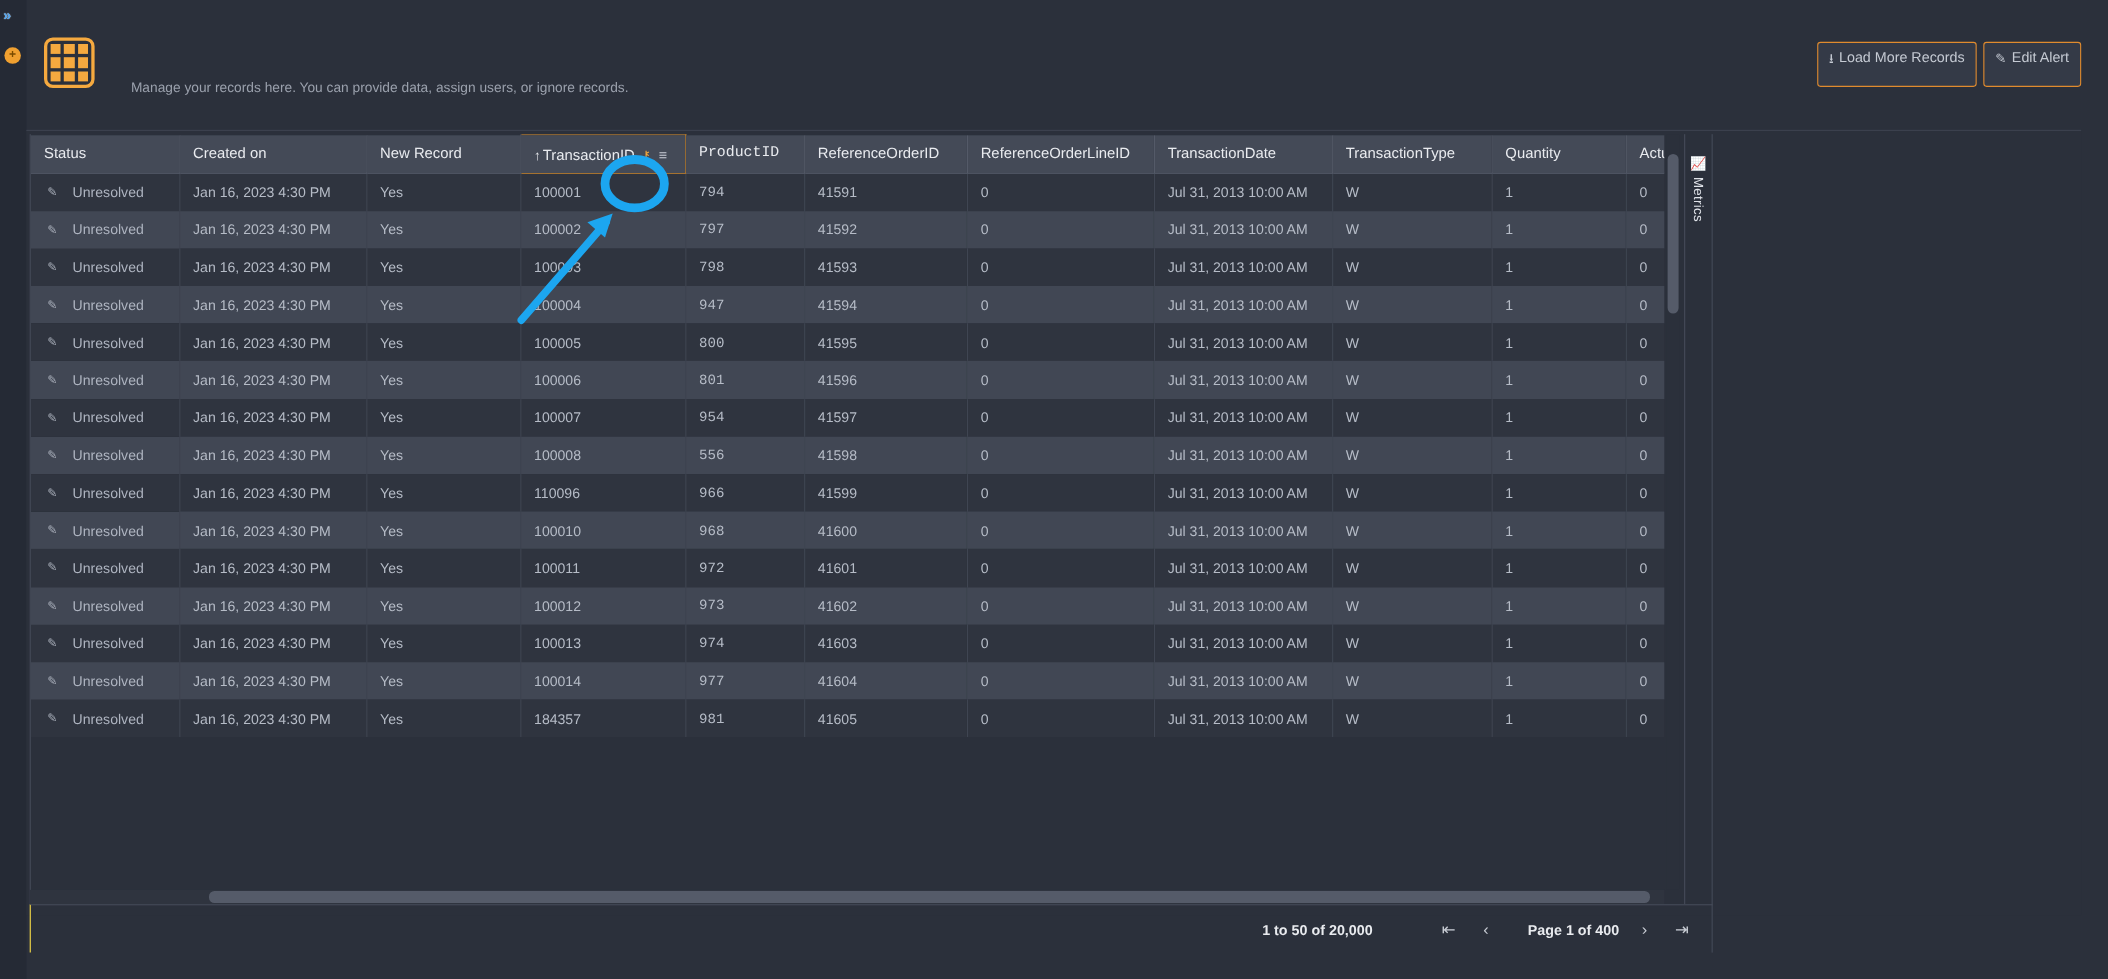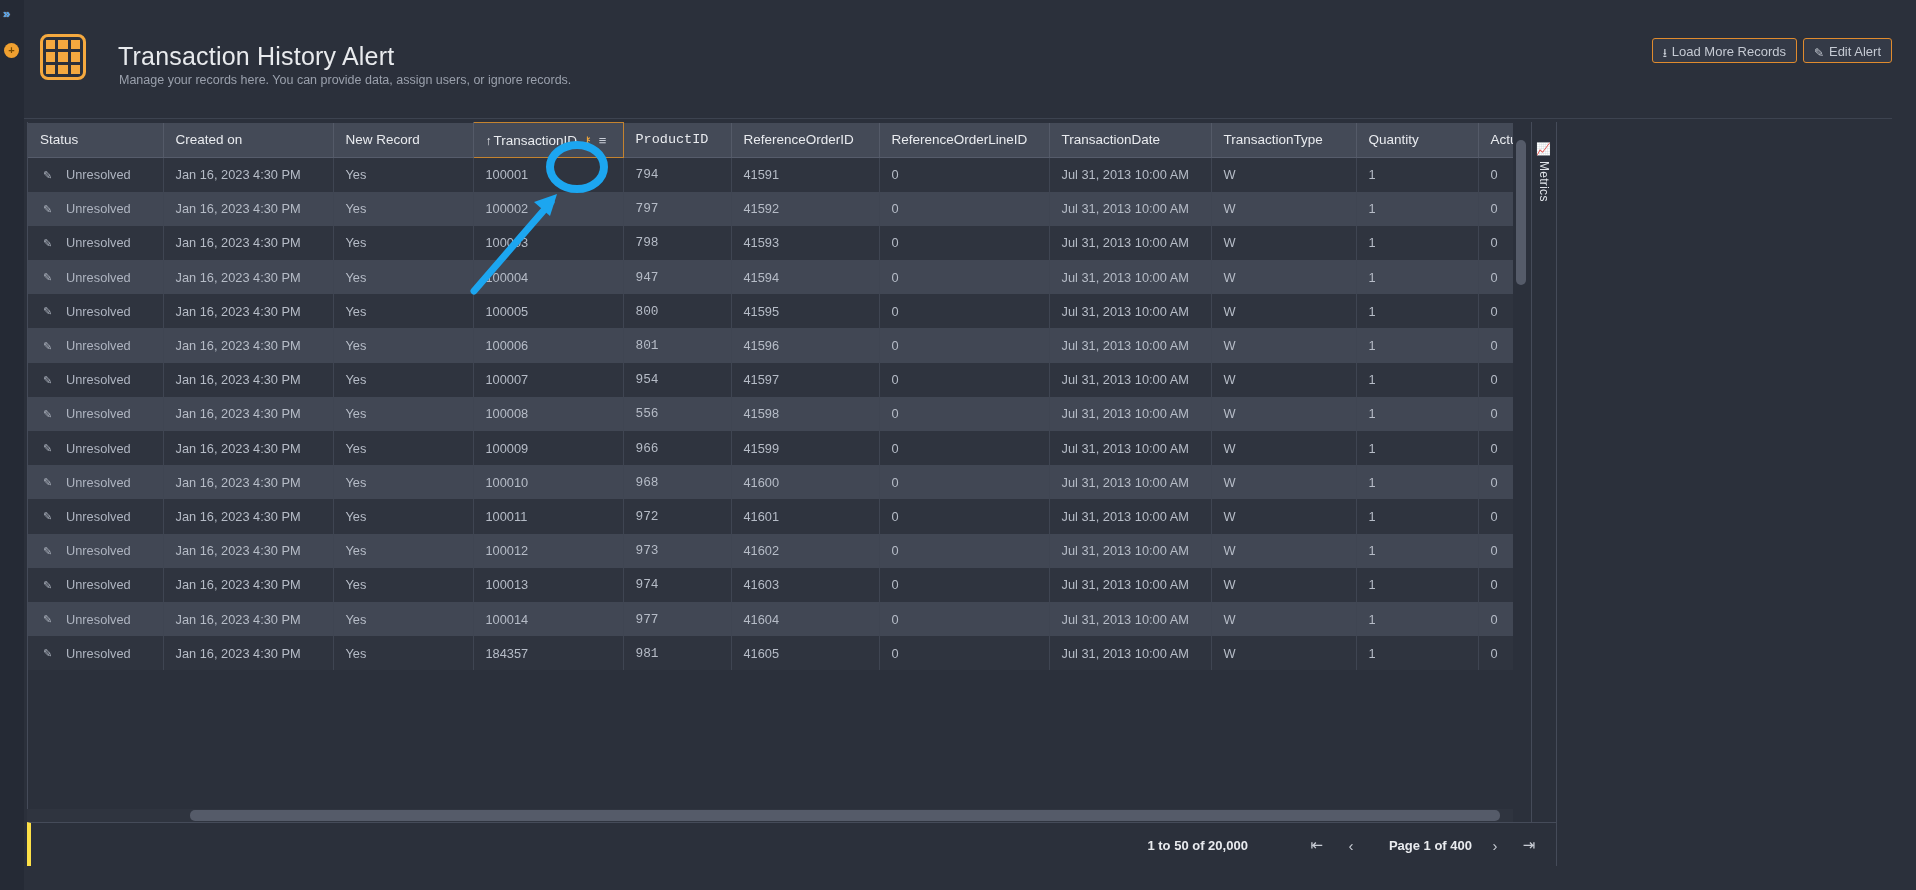--- a/index.html
+++ b/index.html
@@ -51,21 +51,21 @@
   #page-title {
     position: absolute; left: 94px; top: 42px;
     font-size: 25px; color: #e8eaed; font-weight: 400; letter-spacing: .2px;
   }
   #page-subtitle {
     position: absolute; left: 95px; top: 73px;
     font-size: 12.5px; color: #9aa0ac;
   }
 
   .hdr-btn {
-    position: absolute; top: 38px; height: 25px;
+    position: absolute; top: 38px; height: 41px;
     background: #343a47; border: 1px solid #e08b2e; border-radius: 3px;
     color: #c5cad3; font-size: 13px; line-height: 25px;
     padding: 0 10px; cursor: pointer; white-space: nowrap;
     font-family: "Liberation Sans", sans-serif;
   }
   .hdr-btn .bi { margin-right: 5px; font-size: 12px; display:inline-block; vertical-align: -1px;}
   #btn-load-more { right: 119px; }
   #btn-edit-alert { right: 24px; }
 
   
@@ -157,21 +157,21 @@
     transform: translateX(-50%) ;
     writing-mode: vertical-rl;
     font-size: 12px; color: #dfe2e8; letter-spacing: .3px;
     white-space: nowrap;
   }
   #metrics-icon { font-size: 12px; margin-bottom: 4px; display:inline-block; }
 
   
   #grid-footer {
     position: absolute; left: 3px; top: 703px; width: 1530px; height: 44px;
-    border-top: 1px solid #454b59; border-left:4px solid #fde047; border-right:1px solid #454b59;
+    border-top: 1px solid #454b59; border-left:1px solid #fde047; border-right:1px solid #454b59;
   }
   #pager {
     position: absolute; right: 10px; top: 0; height: 44px;
     display: flex; align-items: center; gap: 0;
     color: #e9ebef; font-size: 13px; font-weight: bold;
   }
   #row-range { margin-right: 52px; }
   .pg-btn {
     width: 34px; text-align: center; cursor: pointer;
     color: #c8ccd4; font-size: 15px; font-weight: normal;
@@ -198,21 +198,20 @@
         <i></i>
         <i></i>
         <i></i>
         <i></i>
         <i></i>
         <i></i>
         <i></i>
     </span>
   </div>
 
-  <div id="page-title">Transaction History Alert</div>
   <div id="page-subtitle">Manage your records here. You can provide data, assign users, or ignore records.</div>
 
   <div class="hdr-btn" id="btn-load-more">
     <span class="bi">⭳</span><span>Load More Records</span>
   </div>
   <div class="hdr-btn" id="btn-edit-alert">
     <span class="bi">✎</span><span>Edit Alert</span>
   </div>
 </div>
 
@@ -339,21 +338,21 @@
             <td class="c-refline">0</td>
             <td class="c-txdate">Jul 31, 2013 10:00 AM</td>
             <td class="c-txtype">W</td>
             <td class="c-qty">1</td>
             <td class="c-cost">0</td>
           </tr>
           <tr class="odd">
             <td class="cell-status c-status"><span class="pencil">✎</span><span>Unresolved</span></td>
             <td class="c-created">Jan 16, 2023 4:30 PM</td>
             <td class="c-new">Yes</td>
-            <td class="c-txid">100009</td>
+            <td class="c-txid">110096</td>
             <td class="c-prod">966</td>
             <td class="c-reford">41599</td>
             <td class="c-refline">0</td>
             <td class="c-txdate">Jul 31, 2013 10:00 AM</td>
             <td class="c-txtype">W</td>
             <td class="c-qty">1</td>
             <td class="c-cost">0</td>
           </tr>
           <tr class="even">
             <td class="cell-status c-status"><span class="pencil">✎</span><span>Unresolved</span></td>

